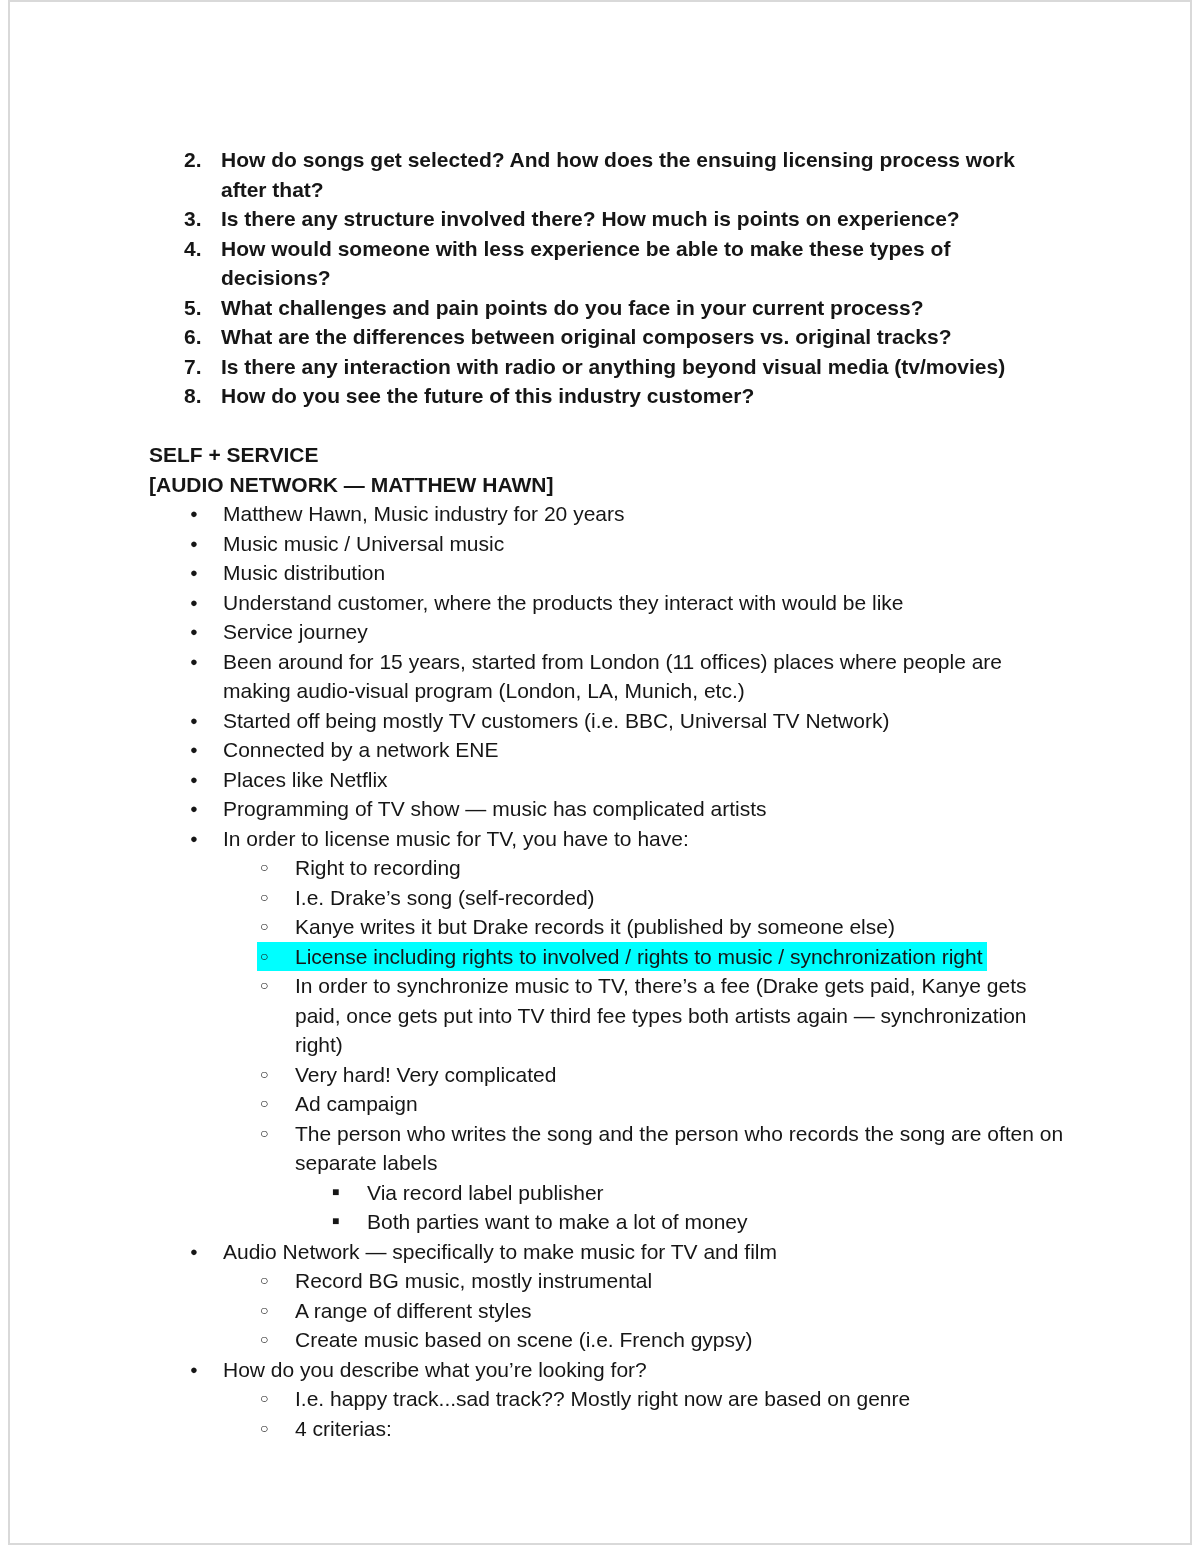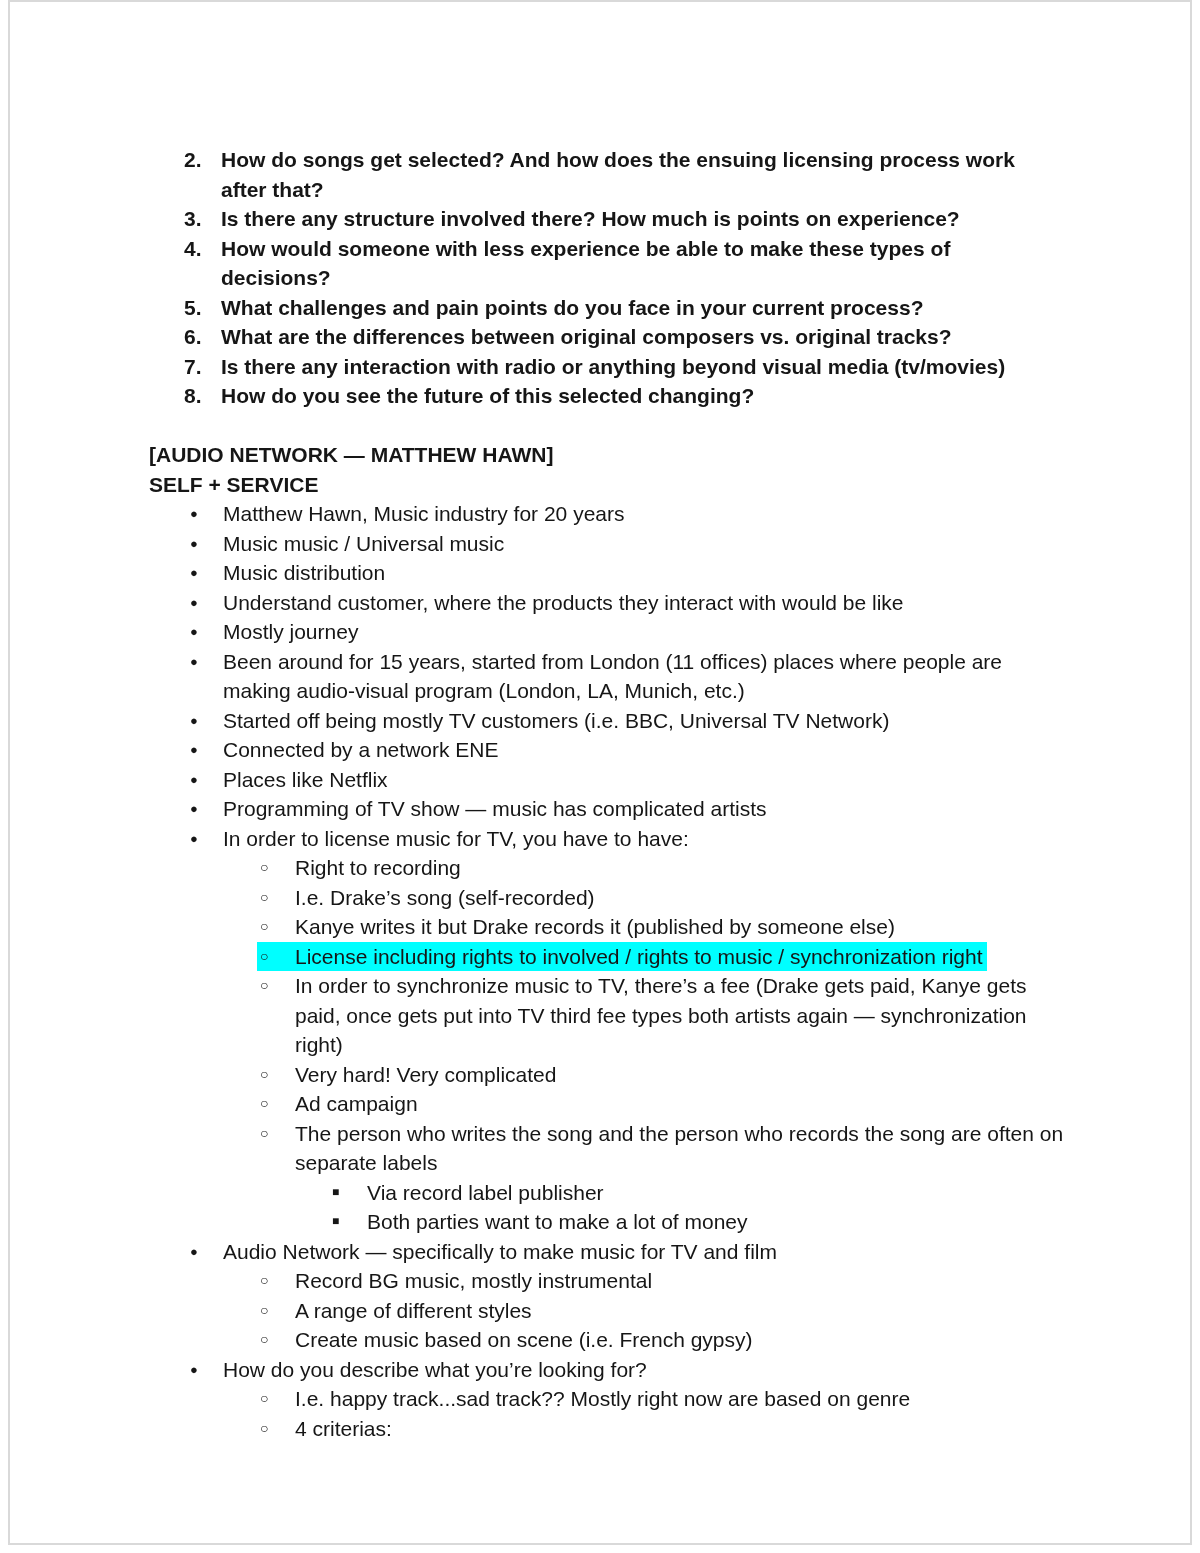--- a/index.html
+++ b/index.html
@@ -79,27 +79,27 @@
           <div class="q-row">
             <span class="q-num">6.</span>
             <span class="q-text">What are the differences between original composers vs. original tracks?</span>
           </div>
           <div class="q-row">
             <span class="q-num">7.</span>
             <span class="q-text">Is there any interaction with radio or anything beyond visual media (tv/movies)</span>
           </div>
           <div class="q-row">
             <span class="q-num">8.</span>
-            <span class="q-text">How do you see the future of this selected changing?</span>
+            <span class="q-text">How do you see the future of this industry customer?</span>
           </div>
         </div>
 
       <div class="headers">
+        <div class="header-line">SELF + SERVICE</div>
         <div class="header-line">[AUDIO NETWORK — MATTHEW HAWN]</div>
-        <div class="header-line">SELF + SERVICE</div>
       </div>
 
       <div id="notes-list">
           <div class="li l1">
             <span class="marker">●</span>
             <span class="txt">Matthew Hawn, Music industry for 20 years</span>
           </div>
           <div class="li l1">
             <span class="marker">●</span>
             <span class="txt">Music music / Universal music</span>
@@ -107,21 +107,21 @@
           <div class="li l1">
             <span class="marker">●</span>
             <span class="txt">Music distribution</span>
           </div>
           <div class="li l1">
             <span class="marker">●</span>
             <span class="txt">Understand customer, where the products they interact with would be like</span>
           </div>
           <div class="li l1">
             <span class="marker">●</span>
-            <span class="txt">Mostly journey</span>
+            <span class="txt">Service journey</span>
           </div>
           <div class="li l1">
             <span class="marker">●</span>
             <span class="txt">Been around for 15 years, started from London (11 offices) places where people are making audio-visual program (London, LA, Munich, etc.)</span>
           </div>
           <div class="li l1">
             <span class="marker">●</span>
             <span class="txt">Started off being mostly TV customers (i.e. BBC, Universal TV Network)</span>
           </div>
           <div class="li l1">

